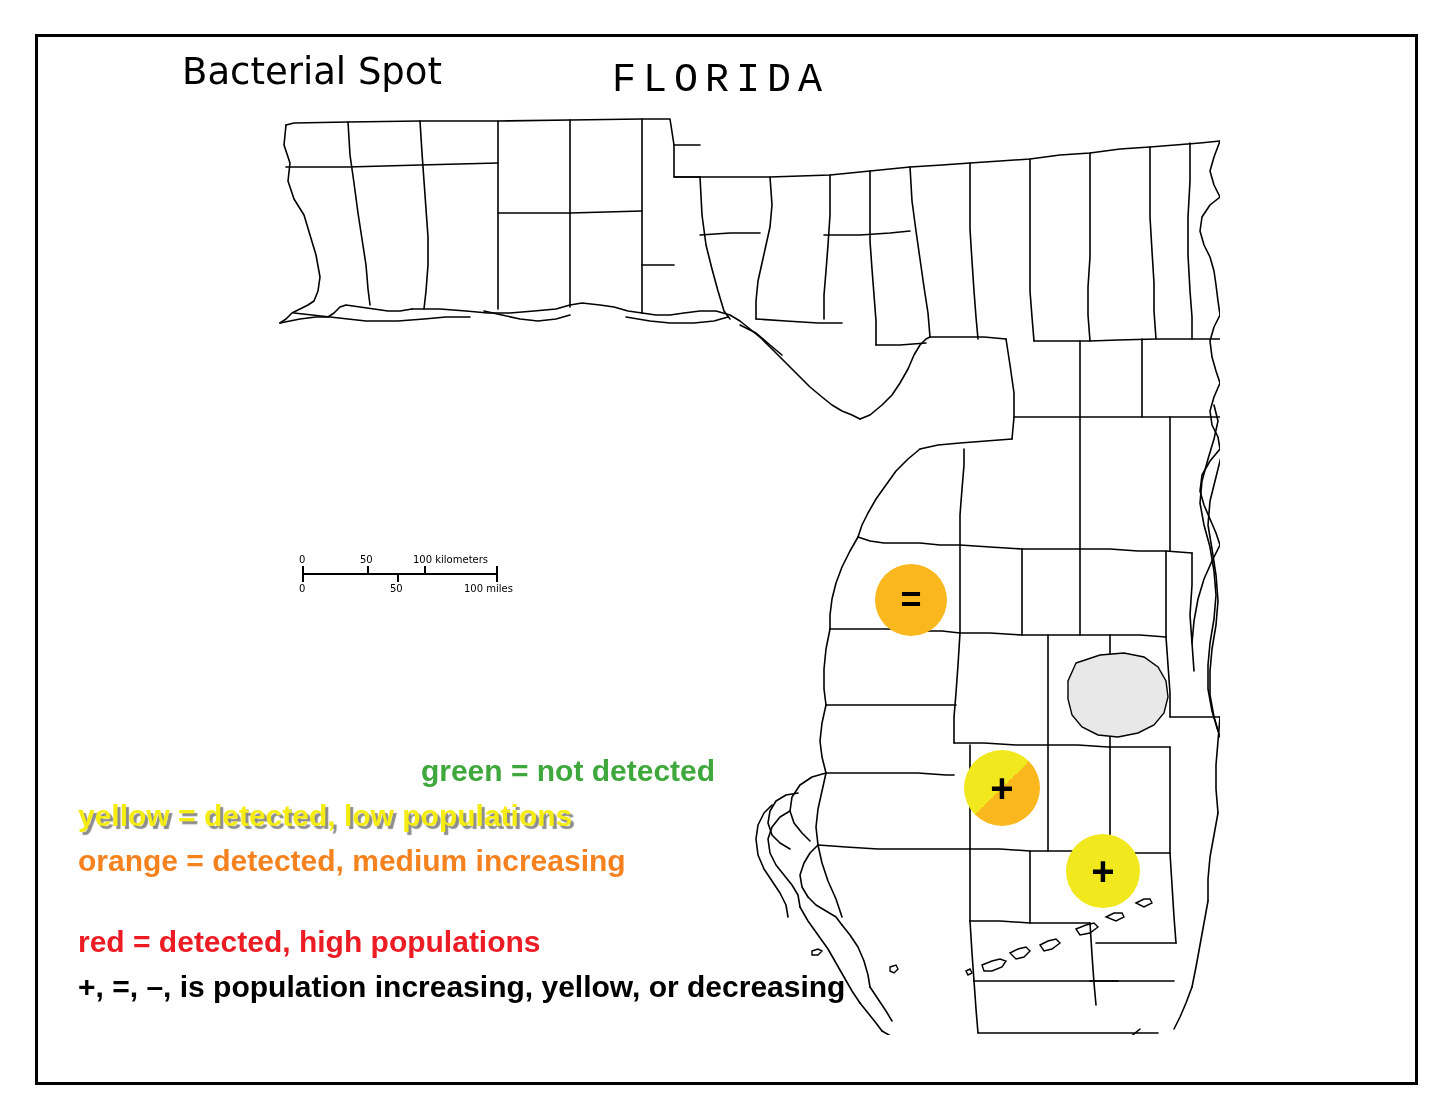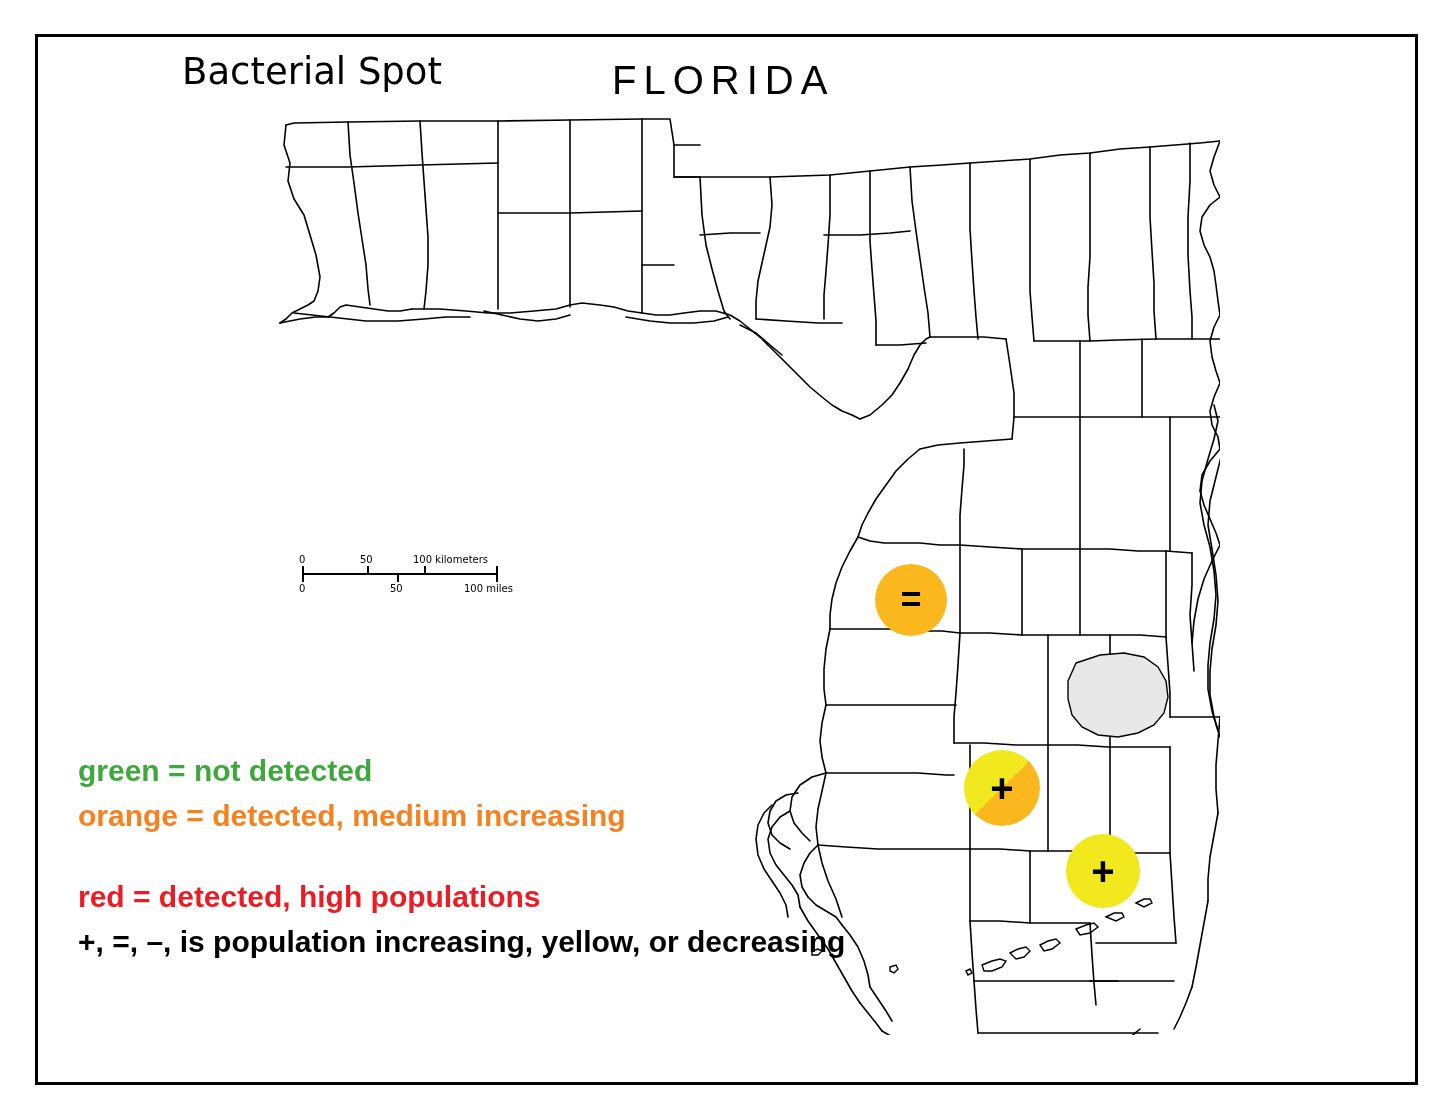--- a/index.html
+++ b/index.html
@@ -41,21 +41,21 @@
   }
   #state-title {
     position: absolute;
     left: 612px;
     top: 58px;
     font-size: 40px;
     font-weight: 400;
     color: #000000;
     letter-spacing: 7px;
     white-space: nowrap;
-    font-family: Liberation Sans, sans-serif;
+    font-family: Liberation Mono, monospace;
   }
   #map-area {
     position: absolute;
     left: 270px;
     top: 105px;
     width: 950px;
     height: 930px;
   }
   #map-area svg { display: block; }
 
@@ -318,21 +318,22 @@
 
     <div class="lbl top" style="left:3px;">0</div>
     <div class="lbl top" style="left:64px;">50</div>
     <div class="lbl top" style="left:117px;">100 kilometers</div>
     <div class="lbl bottom" style="left:3px;">0</div>
     <div class="lbl bottom" style="left:94px;">50</div>
     <div class="lbl bottom" style="left:168px;">100 miles</div>
   </div>
 
   <div id="legend">
-    <div class="legend-line" style="color: rgb(63, 168, 60); text-shadow: none;">green = not detected</div>
+    <div class="legend-line" style="color: rgb(63, 168, 60); text-shadow: none; text-align: center;">green = not detected</div>
+    <div class="legend-line shadowed" style="color: rgb(245, 236, 18);">yellow = detected, low populations</div>
     <div class="legend-line" style="color: rgb(245, 130, 31); text-shadow: none;">orange = detected, medium increasing</div>
     <div class="legend-line" style="color: rgb(237, 28, 36); text-shadow: none; margin-top: 36px;">red = detected, high populations</div>
     <div class="legend-line" style="color: rgb(0, 0, 0); text-shadow: none;">+, =, –, is population increasing, yellow, or decreasing</div>
   </div>
 
   <div id="marker-layer">
       <div class="marker" style="left: 875px; top: 564px; width: 72px; height: 72px; background: rgb(250, 184, 30);">
         <span class="sym" style="font-size: 36px;">=</span>
       </div>
       <div class="marker" style="left: 964px; top: 750px; width: 76px; height: 76px; background: linear-gradient(135deg, rgb(242, 232, 30) 0%, rgb(242, 232, 30) 50%, rgb(250, 184, 30) 50%, rgb(250, 184, 30) 100%);">

